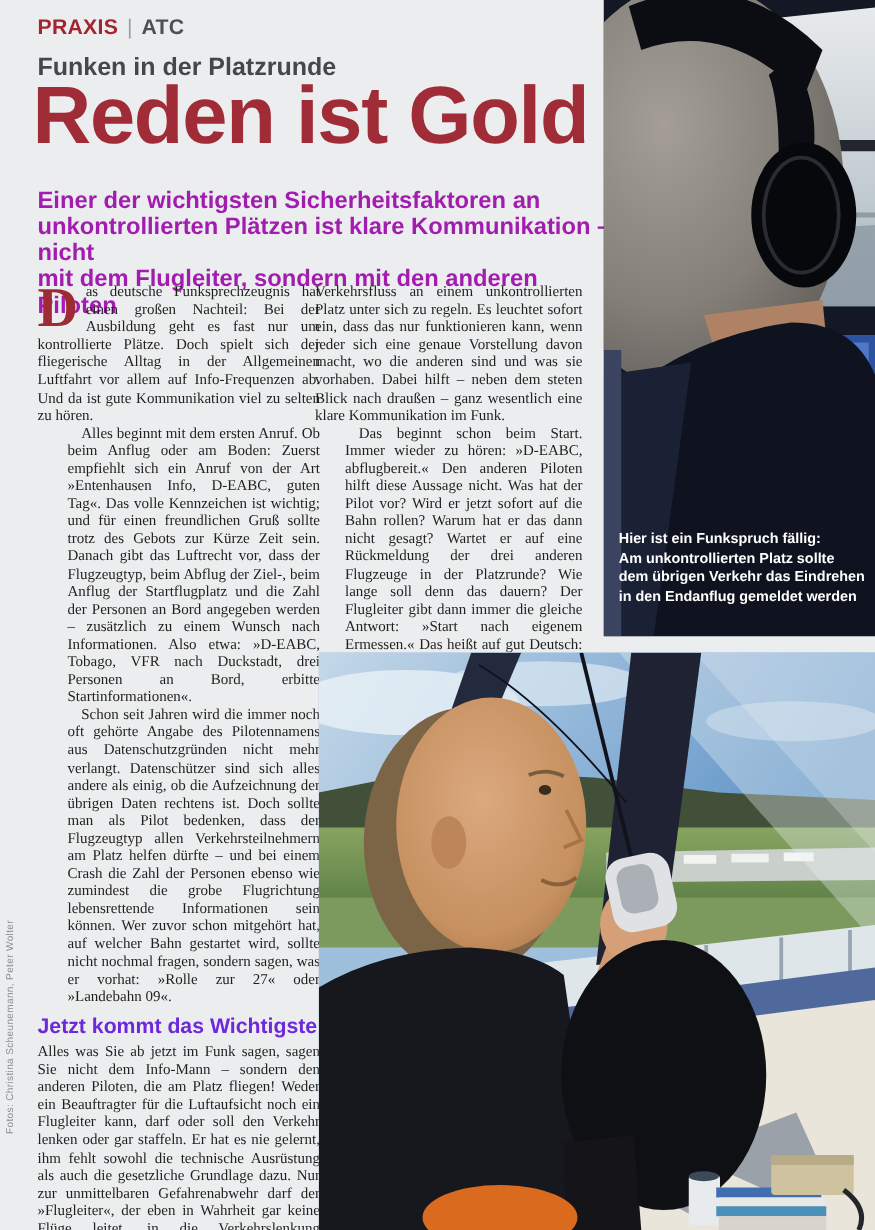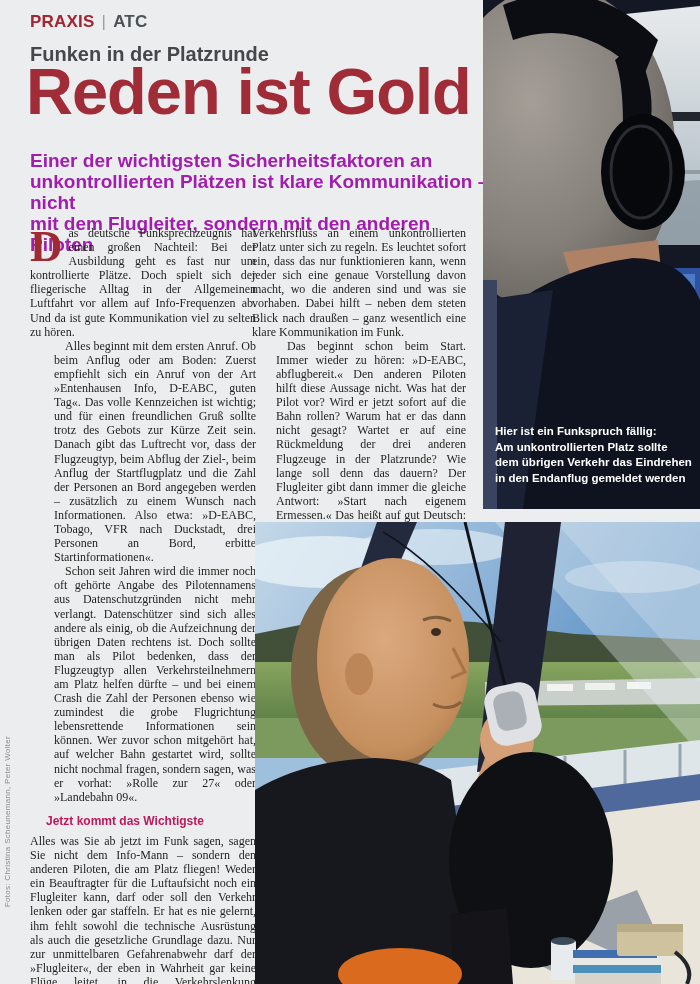--- a/index.html
+++ b/index.html
@@ -18,21 +18,21 @@
   .title { position:absolute; left:26px; top:56px; font-size:65px; line-height:72px; font-weight:bold; color:#a02c38; letter-spacing:-1px; margin:0; }
   .standfirst { position:absolute; left:30px; top:150px; width:460px; font-size:19px; line-height:21px; font-weight:bold; color:#a21caf; white-space:pre-line; }
 
   
   .col { position:absolute; top:226px; font-family:"Liberation Serif", serif; font-size:12px; line-height:14.1px; color:#1f1f1d; text-align:justify; }
   .col1 { left:30px; width:226px; }
   .col2 { left:252px; width:214px; }
   .col p { margin:0; }
   .col p.indent { text-indent:11px;margin-left:24px; }
   .dropcap { float:left; font-family:"Liberation Serif", serif; font-weight:bold; font-size:45px; line-height:37px; color:#9e2a34; padding:2px 6px 0 0; }
-  .subhead { font-family:"Liberation Sans", sans-serif; font-size:12px; font-weight:bold; color:#be185d; margin:10px 0 6px 16px; text-align:left; }
+  .subhead { font-family:"Liberation Sans", sans-serif; font-size:17px; font-weight:bold; color:#6d28d9; margin:10px 0 6px 0; text-align:left; }
 
   
   .footer { position:absolute; left:30px; top:951px; font-size:13px; color:#2c2e2f; }
   .footer .pagenum { font-weight:bold; color:#1d1f20; }
   .footer .site { margin-left:22px; }
   .footer .issue { margin-left:16px; }
   .credit { position:absolute; left:3px; top:736px; writing-mode:vertical-rl; transform:rotate(180deg); font-size:8px; color:#8d8d8d; letter-spacing:.3px; }
 
   
   .photo { position:absolute; overflow:hidden;padding-left:24px; }

